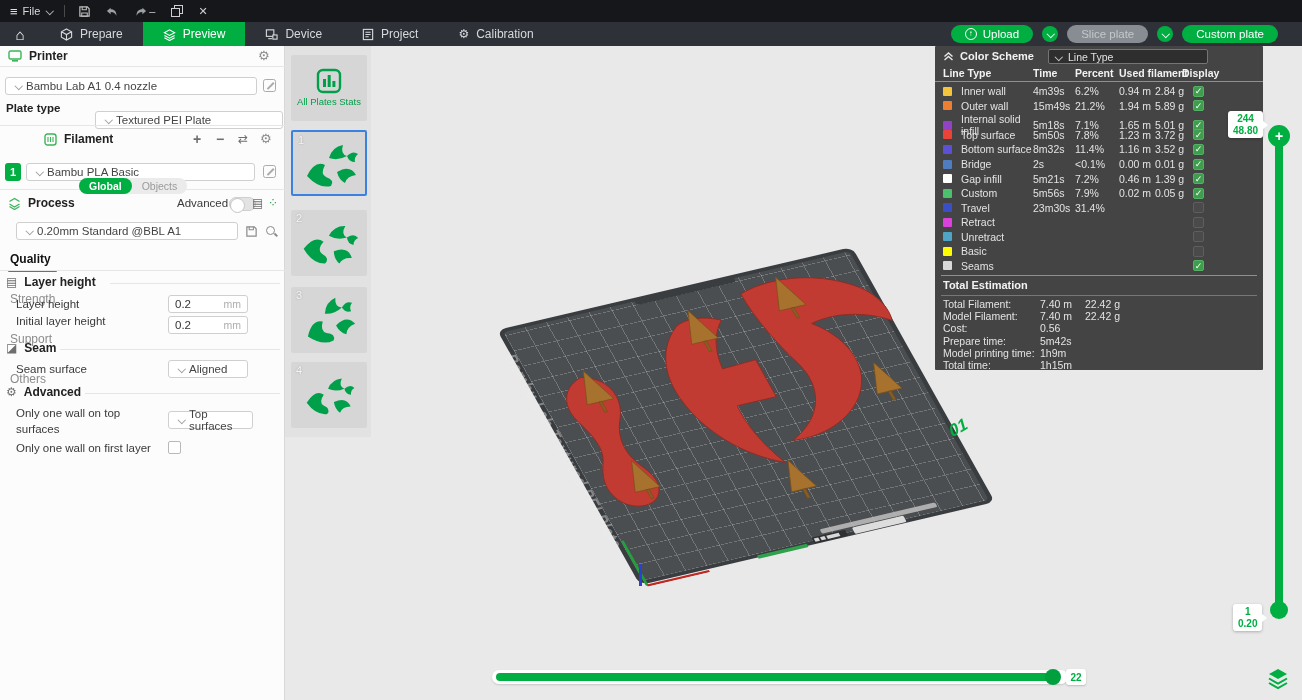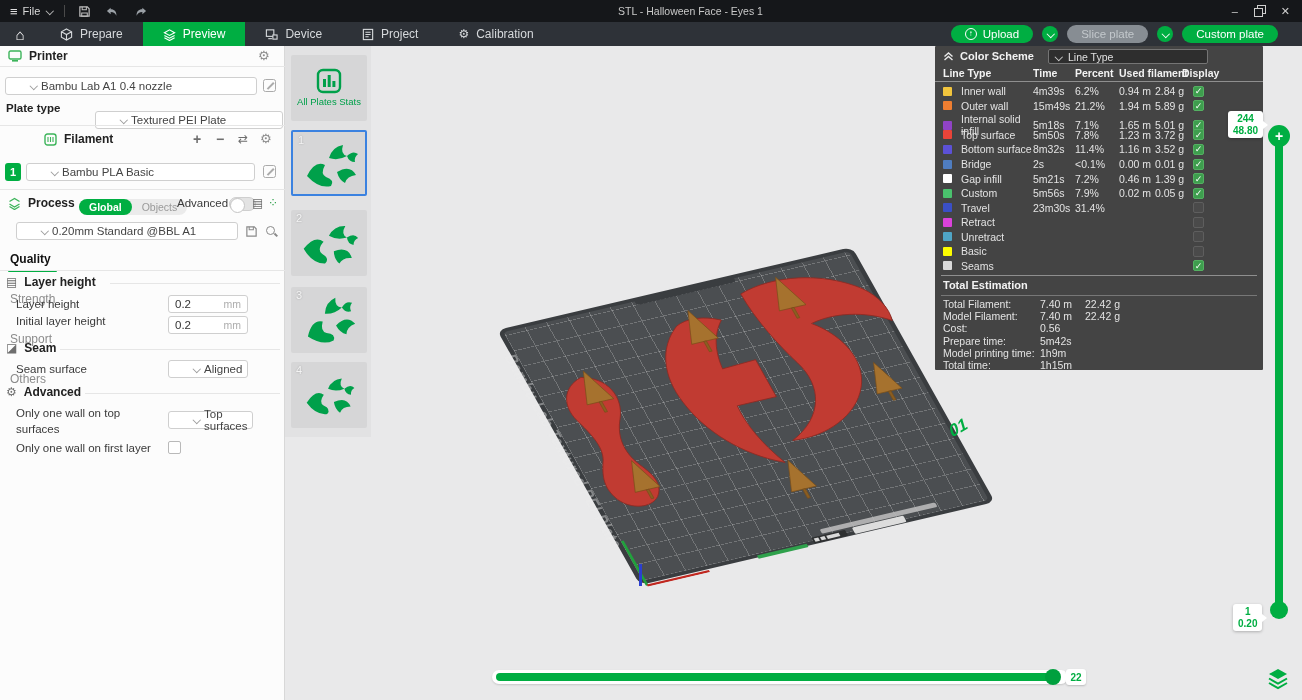--- a/index.html
+++ b/index.html
@@ -31,21 +31,21 @@
   .pill.gray { background:#878D93; color:#C3C8CC; }
   .chv-circle { width:16px; height:16px; border-radius:50%; background:#00AE42; display:inline-flex; align-items:center; justify-content:center; color:#fff; }
   .up-circ { width:12px; height:12px; border-radius:50%; border:1.3px solid #fff; display:inline-flex; align-items:center; justify-content:center; font-size:8px; line-height:1; }
   .cdn { display:inline-block; width:9px; height:9px; position:relative; flex:none; }
   .cdn::before { content:""; position:absolute; left:2px; top:1.5px; width:4.5px; height:4.5px; border-right:1.4px solid currentColor; border-bottom:1.4px solid currentColor; transform:rotate(45deg); }
 
   
   .sidebar { position:absolute; left:0; top:46px; width:285px; height:654px; background:#FCFCFC; border-right:1px solid #D8D8D8; font-size:12px; color:#3A3A3A; }
   .sec-head { position:absolute; display:flex; align-items:center; gap:7px; font-weight:bold; color:#222; font-size:12px; }
   .hline { position:absolute; height:1px; background:#E6E6E6; }
-  .dd { position:absolute; border:1px solid #CFCFCF; border-radius:3px; background:#fff; display:flex; align-items:center; gap:4px; padding:0 23px; height:18px; font-size:11.5px; color:#444; }
+  .dd { position:absolute; border:1px solid #CFCFCF; border-radius:3px; background:#fff; display:flex; align-items:center; gap:4px; padding:0 8px; height:18px; font-size:11.5px; color:#444; }
   .dd .cdn { color:#9a9a9a; width:8px; }
   .ibox { position:absolute; border:1px solid #CFCFCF; border-radius:3px; background:#fff; height:18px; display:flex; align-items:center; padding:0 6px; font-size:11.5px; color:#333; }
   .ibox .unit { margin-left:auto; color:#ADADAD; font-size:10.5px; }
   .iedit { position:absolute; width:13px; height:13px; border:1.2px solid #ABABAB; border-radius:2.5px; }
   .iedit::after { content:""; position:absolute; width:9px; height:1.6px; background:#ABABAB; transform:rotate(-45deg); left:1.5px; top:5px; }
   .gear { color:#8C8C8C; font-size:13px; line-height:1; }
   .fil-badge { position:absolute; width:16px; height:18px; background:#00AE42; border-radius:3px; color:#fff; font-size:11px; font-weight:bold; display:flex; align-items:center; justify-content:center; }
   .seg { position:absolute; display:flex; background:#EBEBEB; border-radius:9px; height:16px; font-size:10.5px; align-items:stretch; }
   .seg .on { background:#00AE42; color:#fff; border-radius:9px; padding:0 10px; display:flex; align-items:center; font-weight:bold; }
   .seg .off { color:#9a9a9a; padding:0 10px; display:flex; align-items:center; }
@@ -143,21 +143,20 @@
         <svg width="15" height="13" viewBox="0 0 16 14">
             <path d="M6 3 L2 6.5 L6 10 V7.6 C9.2 7.6 11.2 9.4 12.2 11.5 C12.4 7.2 10.2 4.6 6 4.6 Z" fill="#9AA0A6"></path>
           </svg>
       </span>
       <span class="tb-icon">
         <svg width="15" height="13" viewBox="0 0 16 14" style="transform:scaleX(-1)">
             <path d="M6 3 L2 6.5 L6 10 V7.6 C9.2 7.6 11.2 9.4 12.2 11.5 C12.4 7.2 10.2 4.6 6 4.6 Z" fill="#9AA0A6"></path>
           </svg>
       </span>
     </div>
-    <div class="tb-title">STL - Halloween Face - Eyes 1</div>
     <div class="tb-right">
       <span>–</span>
       <span><span class="restore-ic"></span></span>
       <span>✕</span>
     </div>
   </div>
 
   <div class="navbar">
     <span class="home-btn">⌂</span>
     <div class="ntab">
@@ -363,21 +362,21 @@
     </div>
     <span class="iedit" style="left:263px; top:119px;"></span>
 
     <div class="hline" style="left:0; top:143px; width:285px;"></div>
     <div class="sec-head" style="left:8px; top:150px;">
       <svg width="13" height="13" viewBox="0 0 13 13">
           <path d="M1.5 4.5 L6.5 1.5 L11.5 4.5 M1.5 7 L6.5 10 L11.5 7 M1.5 9.5 L6.5 12.5 L11.5 9.5" fill="none" stroke="#3CB45A" stroke-width="1.3"></path>
         </svg>
       <span>Process</span>
     </div>
-    <div class="seg" style="left:79px; top:153px;">
+    <div class="seg" style="left:79px; top:132px;">
       <span class="on">Global</span>
       <span class="off">Objects</span>
     </div>
     <span class="plabel" style="left:177px; top:151px;">Advanced</span>
     <span class="toggle" style="left:229px; top:151px;"></span>
     <span class="sicon" style="position:absolute; left:252px; top:150px;">▤</span>
     <span class="sicon" style="position:absolute; left:268px; top:150px; color:#2FA14C;">⁘</span>
 
     <div class="dd" style="left:16px; top:176px; width:222px;">
       <span class="cdn"></span>

